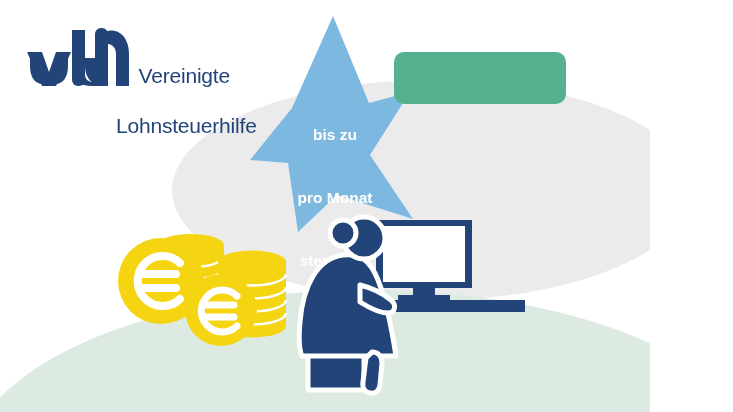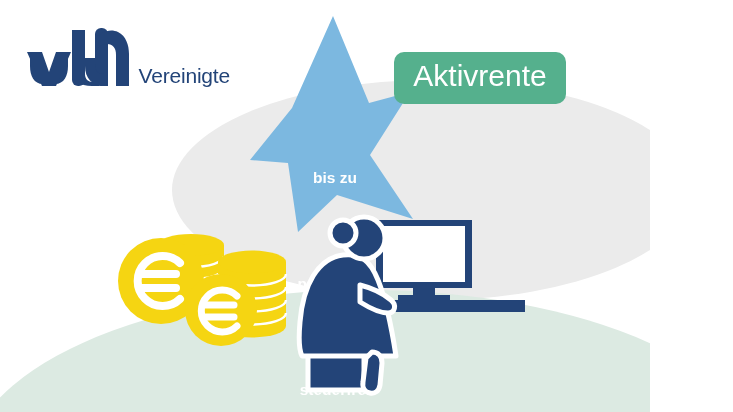--- a/index.html
+++ b/index.html
@@ -52,21 +52,21 @@
   #star-text {
     left: 277px;
     top: 82px;
     width: 116px;
     text-align: center;
     color: #ffffff;
     font-size: 15.5px;
     line-height: 21px;
     font-weight: bold;
   }
-  #star-text span { display: block; margin-top: 43px; }
+  #star-text span { display: block; }
 </style>
 </head>
 <body>
 
 <div id="stage">
 
   <svg class="layer" viewBox="0 0 733 412">
 
     <ellipse cx="432" cy="190" rx="260" ry="110" fill="#ebebeb"></ellipse>
 
@@ -90,36 +90,36 @@
       <path d="M95,40 C100,32 110,28 118,32 C126,36 129,45 129,54 L129,86
                L116,86 L116,55 C116,48 113,44 107,44 C101,44 97,48 95,53 Z"></path>
 
       <path d="M85,66 C85,78 92,86 104,86 L108,86 L108,74 L104,74
                C97,74 95,70 95,64 L95,58 L85,58 Z"></path>
     </g>
   </svg>
 
   <div class="txt" id="logo-wordmark">
     <span class="l1">Vereinigte</span>
+    <span class="l2">Lohnsteuerhilfe</span>
   </div>
 
   <svg class="layer" viewBox="0 0 733 412">
     <polygon fill="#7cb8e0" points="333,16 369,103 410,92 370,155 413,219 337,195 298,232 288,163 250,160 292,108"></polygon>
   </svg>
 
   <div class="txt" id="star-text">
     <span>bis zu</span>
     <span>pro Monat</span>
     <span>steuerfrei</span>
   </div>
 
   <svg class="layer" viewBox="0 0 733 412">
     <rect x="394" y="52" width="172" height="52" rx="10" ry="10" fill="#55b08d"></rect>
   </svg>
-  <div class="txt" id="badge-label">Aktivrente</div>
 
   <svg class="layer" viewBox="0 0 733 412">
     <g>
 
       <g fill="#f5d512">
         <rect x="158" y="245" width="66" height="58"></rect>
         <ellipse cx="191" cy="303" rx="33" ry="11"></ellipse>
         <ellipse cx="191" cy="245" rx="33" ry="11"></ellipse>
         <g stroke="#ffffff" stroke-width="2.4" fill="none">
           <path d="M158,256 A33,11 0 0 0 224,256"></path>

